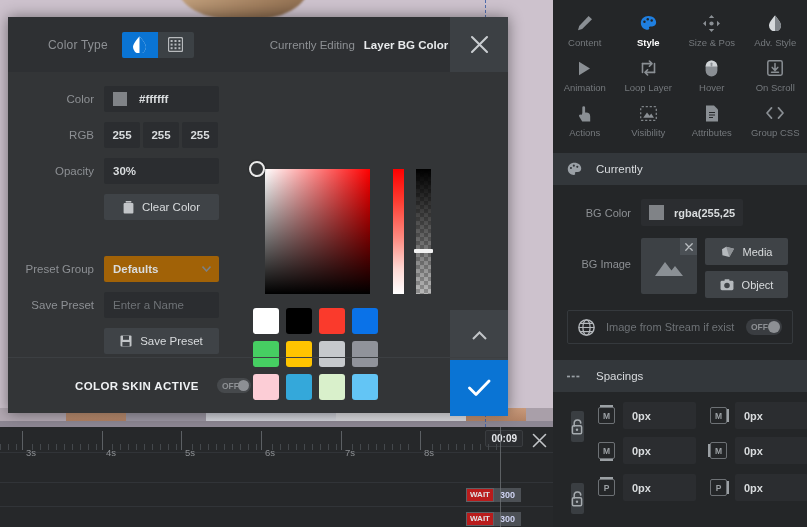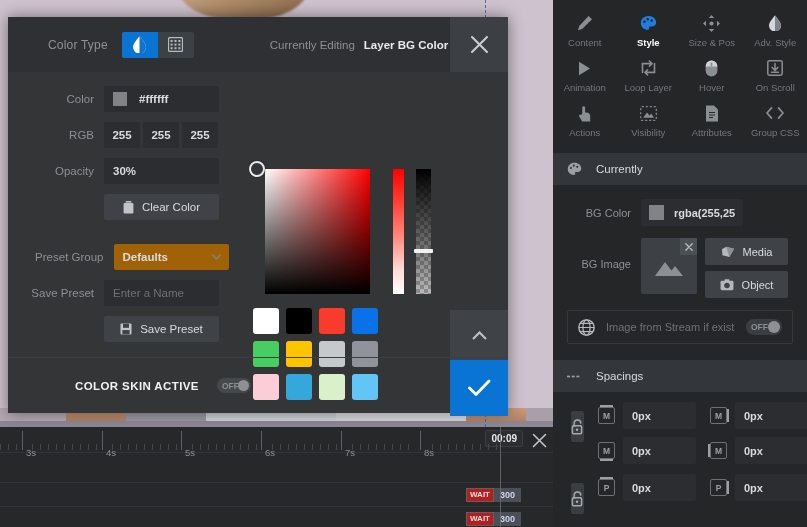--- a/index.html
+++ b/index.html
@@ -360,21 +360,21 @@
         <span class="flabel"></span>
         <div class="btn-dark">
           <svg width="11" height="13" viewBox="0 0 11 13">
               <rect x="0.6" y="2" width="9.8" height="10.4" rx="1" fill="#c2c5c8"></rect>
               <rect x="2.7" y="0" width="5.6" height="1.6" fill="#c2c5c8"></rect>
             </svg>
           <span>Clear Color</span>
         </div>
       </div>
 
-      <div class="frow" style="margin-top:24px;justify-content:center;">
+      <div class="frow" style="margin-top:36px;">
         <span class="flabel">Preset Group</span>
         <div class="select-fld">
           <span>Defaults</span>
           <svg width="9" height="6" viewBox="0 0 9 6">
               <path d="M0.5 0.6 L4.5 5 L8.5 0.6" fill="none" stroke="#7c8084" stroke-width="1.5"></path>
             </svg>
         </div>
       </div>
 
       <div class="frow">

